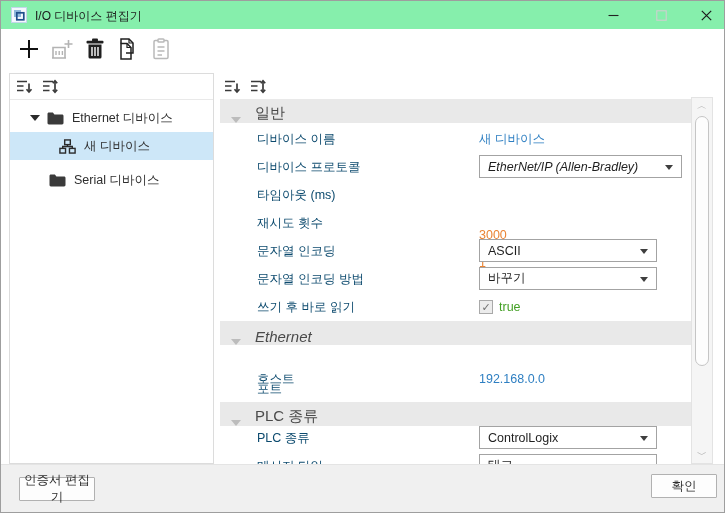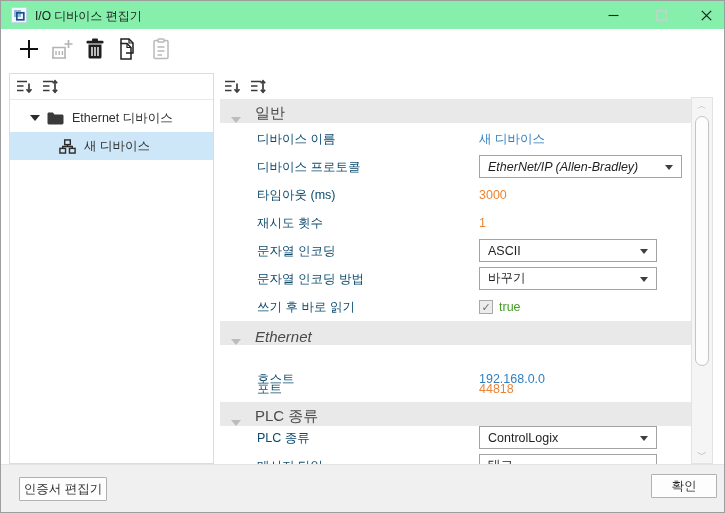--- a/index.html
+++ b/index.html
@@ -29,35 +29,35 @@
   .tree-label { margin-left:8px; }
   
   .prop-panel { position:absolute; left:219px; top:72px; width:494px; height:391px; background:#fff; overflow:hidden; }
   .prop-panel .panel-toolbar { border-bottom:none; padding-left:4px; }
   .sec-header { position:absolute; left:0; width:471px; height:24px; background:#e9e9e9; display:flex; align-items:flex-end; }
   .sec-arrow { width:0; height:0; border-left:5px solid transparent; border-right:5px solid transparent; border-top:6px solid #bcbcbc; margin-left:11px; }
   .sec-title { margin-left:14px; font-size:15px; color:#4a4a4a; }
   .prow { position:absolute; left:0; width:471px; height:28px; }
   .plabel { position:absolute; left:37px; top:50%; transform:translateY(-50%); font-size:12.5px; color:#0c4a6e; white-space:nowrap; }
   .pvalue { position:absolute; left:259px; top:50%; transform:translateY(-50%); font-size:12.5px; white-space:nowrap; }
-  .val-blue { color:#2e7fc2; } .val-orange { color:#ea8435; } .val-green { color:#44a025; }
+  .val-blue { color:#2e7fc2; } .val-orange { color:#ea8435;margin-top:40px; } .val-green { color:#44a025; }
   .dropdown { position:absolute; left:259px; top:2px; width:178px; height:23px; border:1px solid #a3a3a3; background:#fff; display:flex; align-items:center; padding-left:8px; font-size:12.5px; color:#1f1f1f; }
   .dropdown.wide { width:203px;font-style:italic; }
   .dd-arrow { position:absolute; right:8px; top:9px; width:0; height:0; border-left:4.5px solid transparent; border-right:4.5px solid transparent; border-top:5px solid #3f3f3f; }
   .checkbox { position:absolute; left:259px; top:7px; width:14px; height:14px; border:1px solid #a9a9a9; background:#ececec; display:flex; align-items:center; justify-content:center; font-size:11px; color:#6f6f6f; line-height:1; }
   .chk-label { position:absolute; left:279px; top:50%; transform:translateY(-50%); font-size:12.5px; }
   
   .vscroll { position:absolute; left:471px; top:24px; width:22px; height:367px; background:#f5f5f5; border:1px solid #e3e3e3; }
   .vs-arrow { position:absolute; left:0; width:100%; height:14px; display:flex; align-items:center; justify-content:center; color:#a9a9a9; font-size:10px; }
   .vs-arrow.up { top:1px; } .vs-arrow.down { bottom:1px; }
   .vs-thumb { position:absolute; left:3px; top:18px; width:14px; height:250px; background:#fdfdfd; border:1px solid #c5c5c5; border-radius:7px; }
   
   .footer { position:absolute; left:0; top:463px; width:100%; height:50px; background:#f0f0f0; border-top:1px solid #e4e4e4; }
   .btn { position:absolute; height:24px; background:#fdfdfd; border:1px solid #b1b1b1; font-size:12.5px; color:#2d2d2d; font-family:"Liberation Sans", sans-serif; display:flex; align-items:center; justify-content:center; border-radius:1px; }
-  .btn.cert { left:18px; top:12px; width:88px; }
+  .btn.cert { left:18px; top:12px; width:76px; }
   .btn.ok { left:650px; top:9px; width:66px; }
 </style>
 </head>
 <body>
 
 <div class="window">
 
   <div class="titlebar">
     <span class="app-icon">
       <svg width="16" height="16" viewBox="0 0 16 16">
@@ -166,20 +166,28 @@
         <svg width="17" height="15" viewBox="0 0 18 16" fill="none" stroke="#2b2b2b" stroke-width="1.5">
           <rect x="6" y="1" width="6" height="5"></rect>
             <rect x="0.9" y="10" width="6" height="5"></rect>
             <rect x="11.1" y="10" width="6" height="5"></rect>
           <path d="M9 6v2M3.9 10V8h10.2v2"></path>
         </svg>
       </span>
       <span class="tree-label">새 디바이스</span>
     </div>
 
+    <div class="tree-row" style="top:92px;">
+      <span style="margin-left:39px; display:flex;">
+        <svg width="17" height="13" viewBox="0 0 17 13">
+            <path d="M0.5 2c0-.8.6-1.4 1.4-1.4h4l1.5 1.9h7.7c.8 0 1.4.6 1.4 1.4v7.2c0 .8-.6 1.4-1.4 1.4H1.9c-.8 0-1.4-.6-1.4-1.4z" fill="#3a3a3a"></path>
+          </svg>
+      </span>
+      <span class="tree-label">Serial 디바이스</span>
+    </div>
   </div>
 
   <div class="prop-panel">
     <div class="panel-toolbar">
       <span class="ptool">
         <svg width="17" height="15" viewBox="0 0 17 15" fill="none" stroke="#3a3a3a" stroke-width="1.7">
           <path d="M1 2.5h10M1 7h6.5M1 11.5h6.5"></path>
             <path d="M13 4.5v8"></path>
             <path d="M10.5 10.2l2.5 2.8 2.5-2.8" fill="none"></path>
         </svg>

